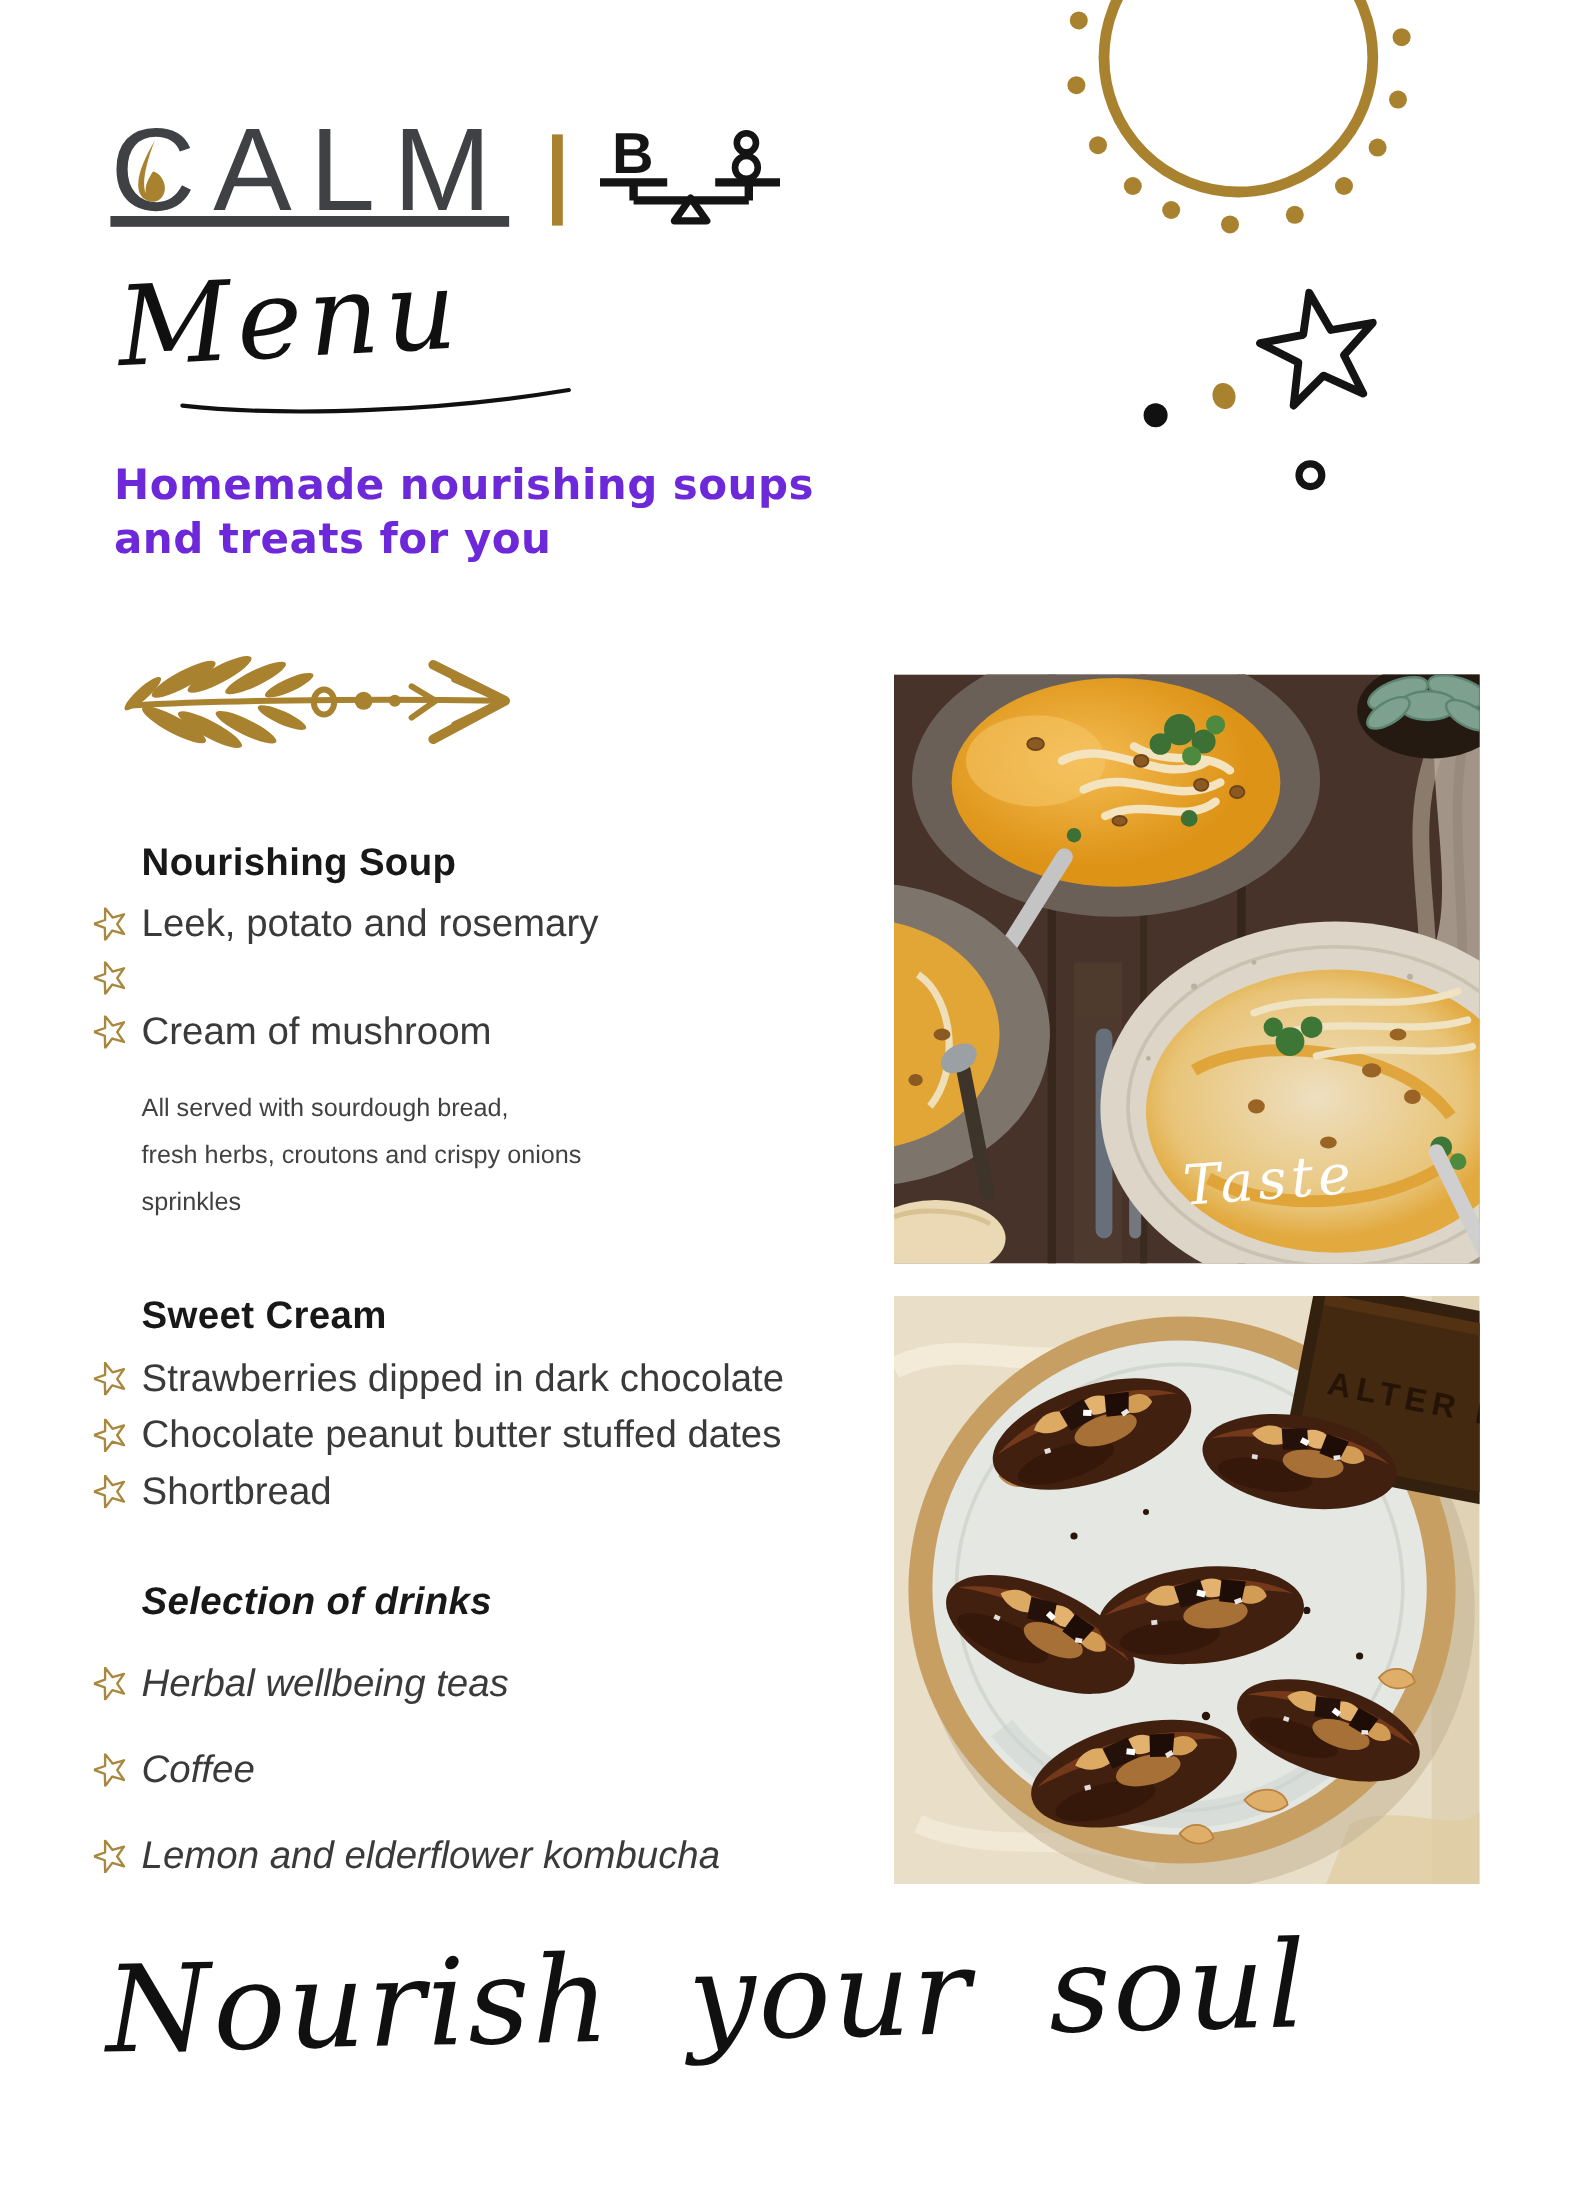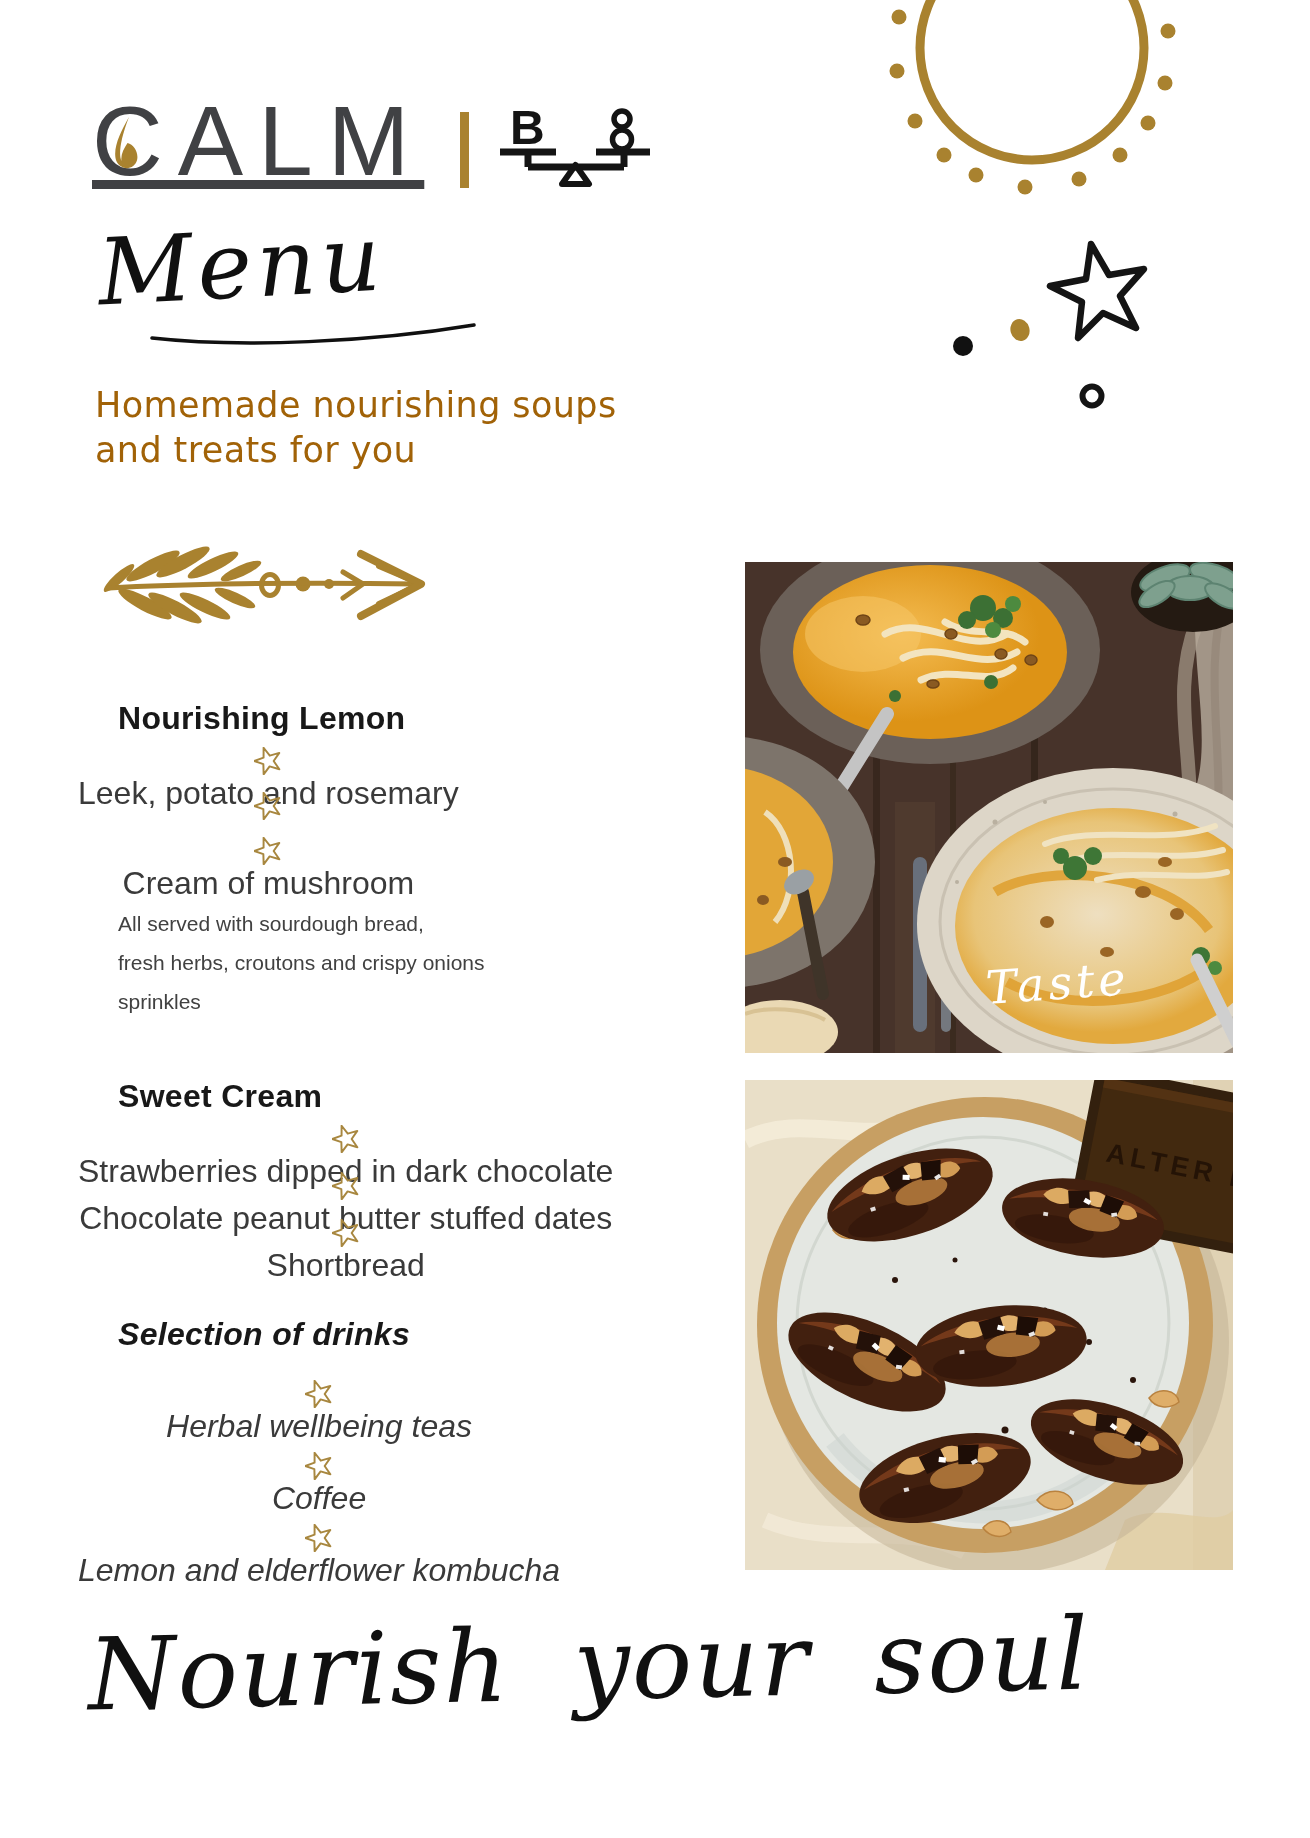--- a/index.html
+++ b/index.html
@@ -17,28 +17,28 @@
   .arrow{position:absolute;left:95px;top:538px;}
   
   .script{font-family:"DejaVu Serif",serif;font-style:italic;color:#101010;}
   .menu-script{position:absolute;left:98px;top:212px;font-size:92px;letter-spacing:5px;
         transform:rotate(-3deg);}
   .menu-underline{position:absolute;left:150px;top:322px;}
   .footer-script{position:absolute;left:88px;top:1606px;font-size:100px;letter-spacing:2px;
         word-spacing:30px;transform:rotate(-1.2deg);white-space:nowrap;}
   
   .tagline{position:absolute;left:95px;top:383px;width:600px;
-        font-family:"DejaVu Sans",sans-serif;font-weight:400;font-size:35px;line-height:45px;
-        color:#a16207;letter-spacing:0.4px;}
+        font-family:"DejaVu Sans",sans-serif;font-weight:700;font-size:35px;line-height:45px;
+        color:#6d28d9;letter-spacing:0.4px;}
   
   .section{position:absolute;left:78px;}
   .section-title{margin:0 0 10px 40px;font-family:"Liberation Sans",sans-serif;font-weight:700;
         font-size:32px;color:#181818;letter-spacing:0.3px;}
   .section ul{list-style:none;margin:0;padding:0;}
-  .section li{display:flex;align-items:center;font-size:32px;color:#3a3a3a;flex-direction:column;}
+  .section li{display:flex;align-items:center;gap:12px;font-size:32px;color:#3a3a3a;}
   .sec-soups{top:700px;}  .sec-soups li{height:45px;}
   .sec-treats{top:1078px;}.sec-treats li{height:47px;}
   .sec-drinks{top:1316px;font-style:italic;}.sec-drinks li{height:45px;margin-top:27px;}
   .star-bullet{flex:0 0 auto;}
   .serving-note{position:absolute;left:118px;top:904px;font-size:21px;line-height:39px;
         color:#414141;}
   .serving-note span{display:block;}
   
   .photo{position:absolute;width:488px;}
   .photo-soups{left:745px;top:562px;height:491px;}
@@ -128,21 +128,21 @@
     <g fill="none" stroke="#a9822f" stroke-linecap="round" stroke-linejoin="round">
       <path d="M14 50 C 80 46, 200 44, 322 46" stroke-width="5"></path>
       <path d="M266 16 L326 46 L266 78" stroke-width="8"></path>
       <path d="M284 28 L326 46 L284 66" stroke-width="6"></path>
       <path d="M248 34 L268 46 L248 60" stroke-width="5"></path>
       <ellipse cx="175" cy="47" rx="8.5" ry="10.5" stroke-width="5"></ellipse>
     </g>
   </svg>
 
   <div class="section sec-soups">
-    <h3 class="section-title">Nourishing Lemon</h3>
+    <h3 class="section-title">Nourishing Soup</h3>
     <ul>
       <li>
         <svg class="star-bullet" width="28" height="28">
             <use href="#star-bullet-shape"></use>
           </svg>
         <span>Leek, potato and rosemary</span>
         </li>
       <li>
         <svg class="star-bullet" width="28" height="28">
             <use href="#star-bullet-shape"></use>

